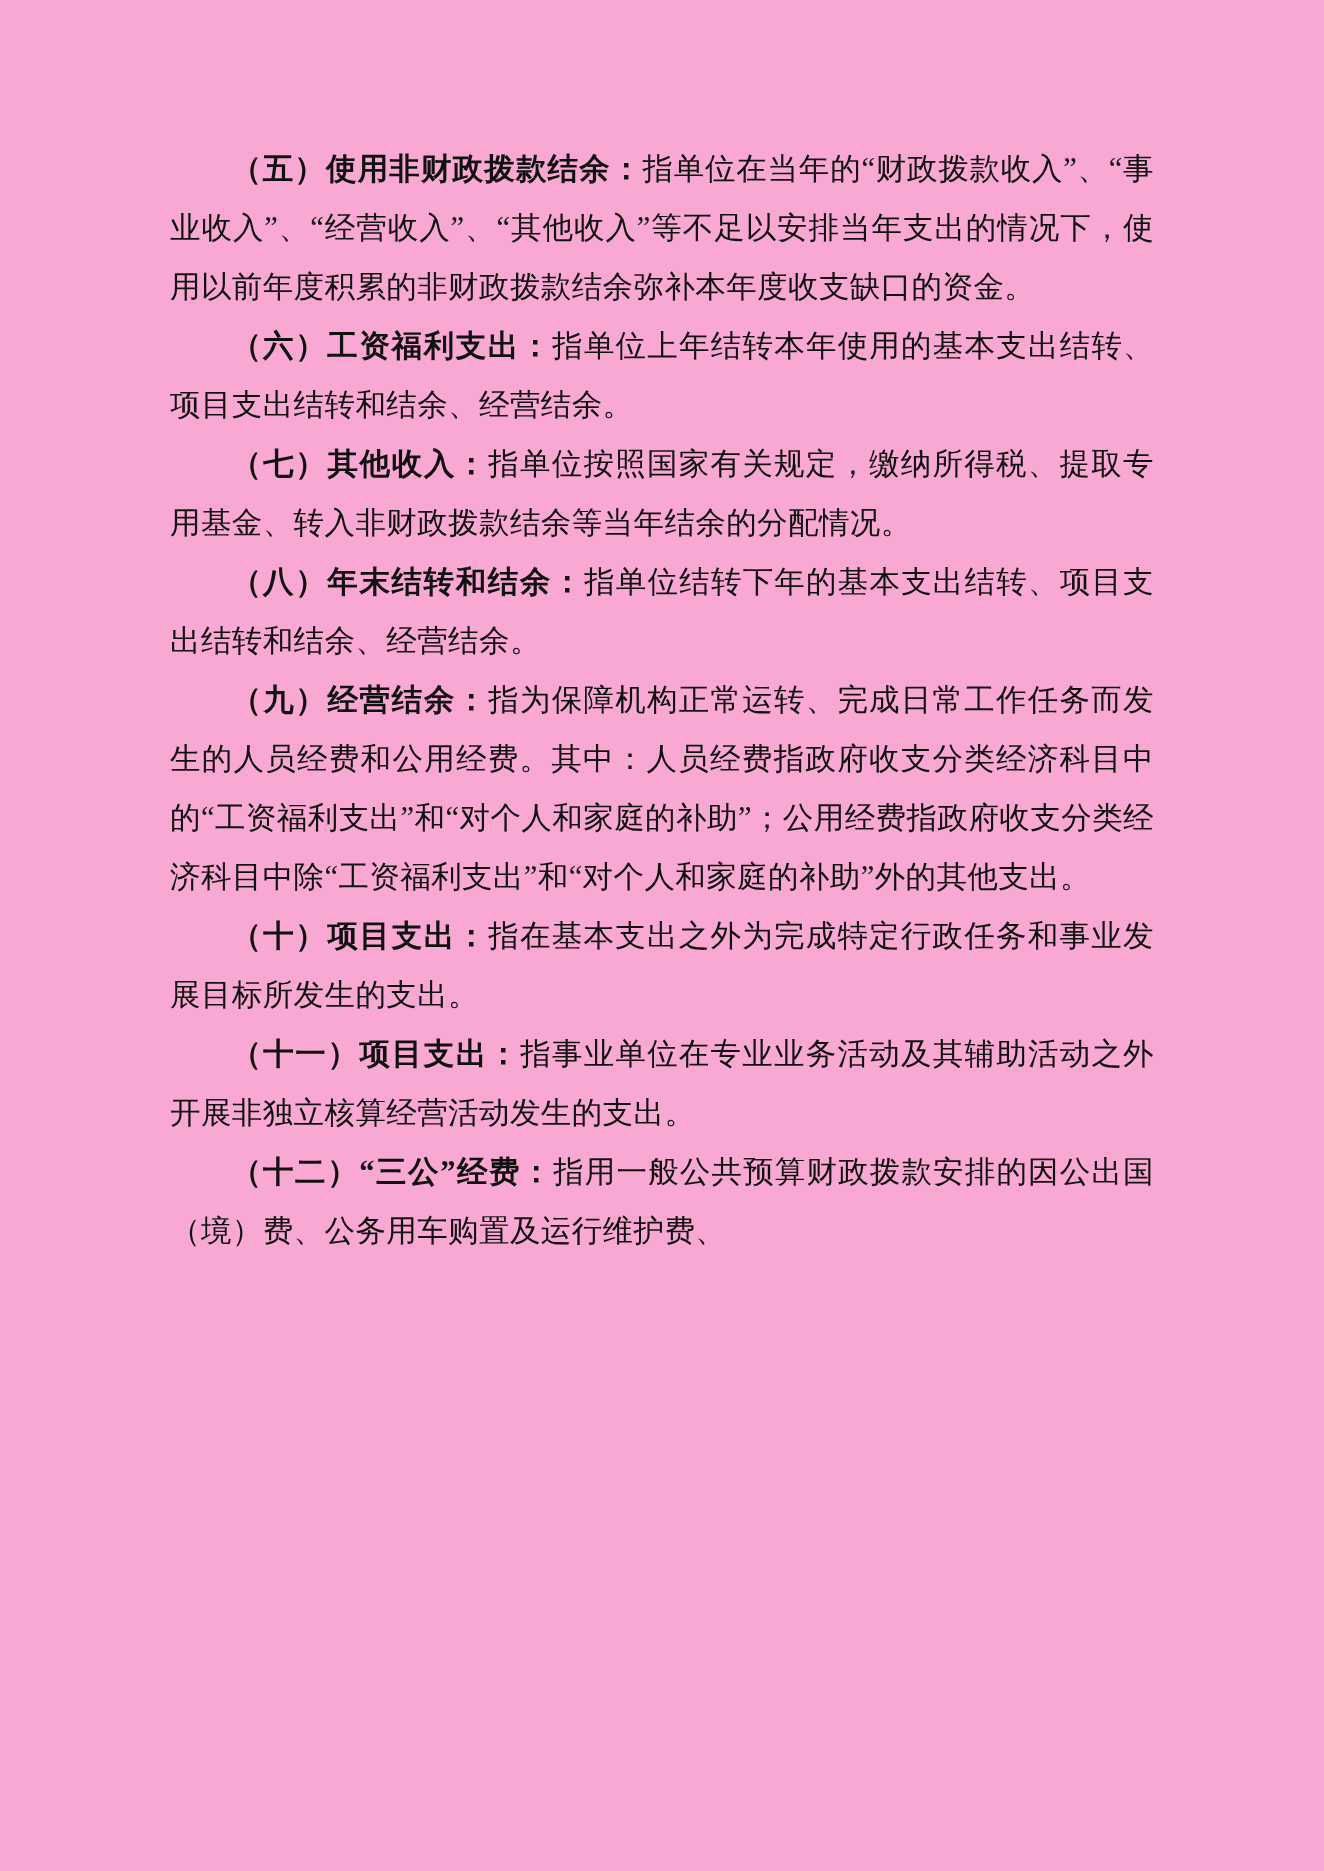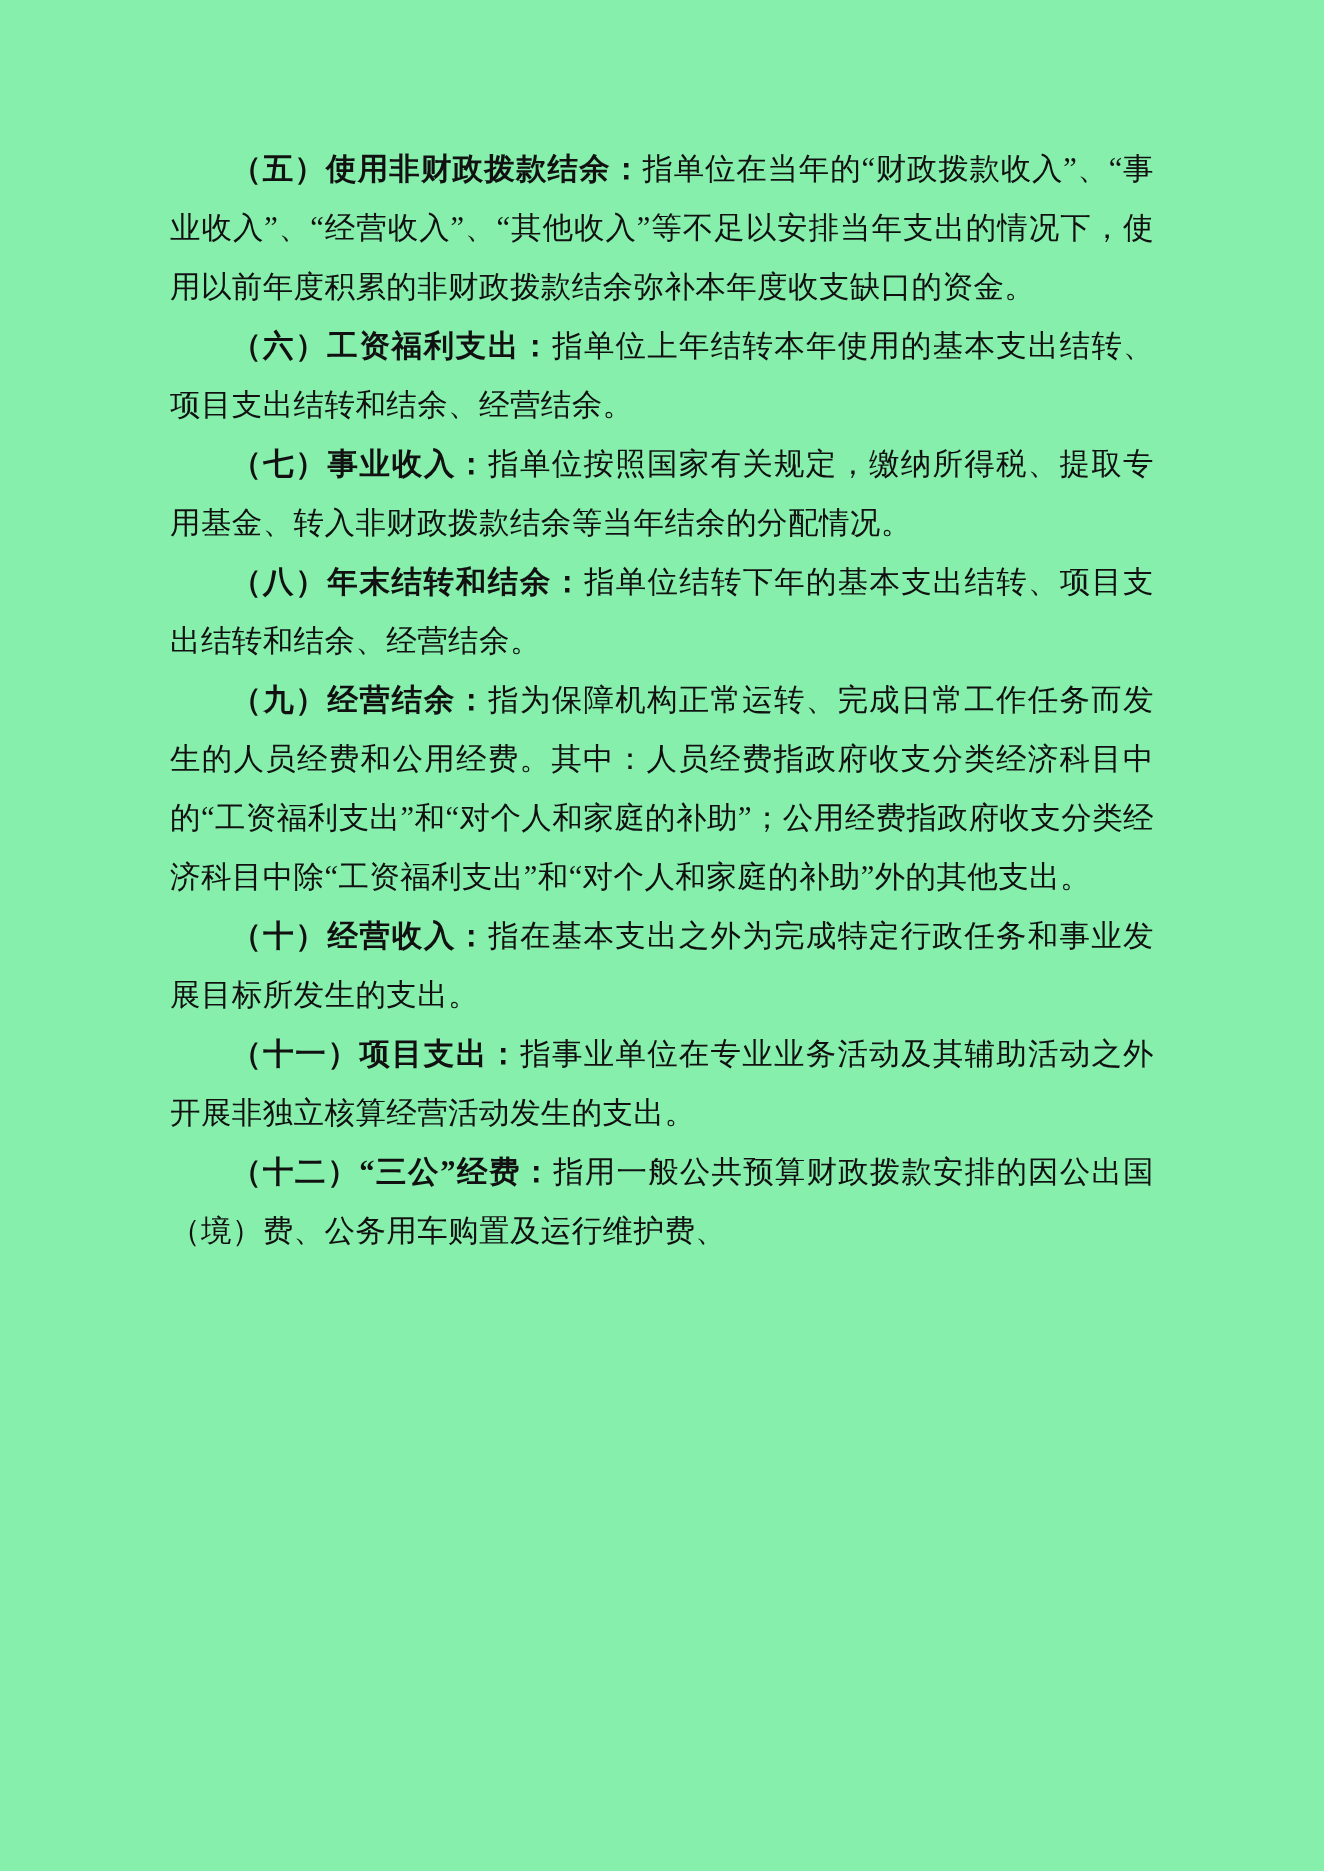--- a/index.html
+++ b/index.html
@@ -13,21 +13,21 @@
     font-family: "Liberation Serif", "DejaVu Serif", serif;
     color: #111111;
     -webkit-font-smoothing: antialiased;
   }
   .page {
     position: relative;
     width: 1324px;
     height: 1871px;
     box-sizing: border-box;
     padding: 140px 170px 47px 170px;
-    background: #86efac;
+    background: #f9a8d4;
     overflow: hidden;
   }
   .doc-body {
     font-size: 30.5px;
     line-height: 59px;
     letter-spacing: 0.4px;
     text-align: justify;
     text-justify: inter-character;
   }
   .para {
@@ -53,33 +53,33 @@
 
     <p class="para">
       <span class="term">（五）使用非财政拨款结余：</span><span class="plain">指单位在当年的“财政拨款收入”、“事业收入”、“经营收入”、“其他收入”等不足以安排当年支出的情况下，使用以前年度积累的非财政拨款结余弥补本年度收支缺口的资金。</span>
     </p>
 
     <p class="para">
       <span class="term">（六）工资福利支出：</span><span class="plain">指单位上年结转本年使用的基本支出结转、项目支出结转和结余、经营结余。</span>
     </p>
 
     <p class="para">
-      <span class="term">（七）事业收入：</span><span class="plain">指单位按照国家有关规定，缴纳所得税、提取专用基金、转入非财政拨款结余等当年结余的分配情况。</span>
+      <span class="term">（七）其他收入：</span><span class="plain">指单位按照国家有关规定，缴纳所得税、提取专用基金、转入非财政拨款结余等当年结余的分配情况。</span>
     </p>
 
     <p class="para">
       <span class="term">（八）年末结转和结余：</span><span class="plain">指单位结转下年的基本支出结转、项目支出结转和结余、经营结余。</span>
     </p>
 
     <p class="para">
       <span class="term">（九）经营结余：</span><span class="plain">指为保障机构正常运转、完成日常工作任务而发生的人员经费和公用经费。其中：人员经费指政府收支分类经济科目中的“工资福利支出”和“对个人和家庭的补助”；公用经费指政府收支分类经济科目中除“工资福利支出”和“对个人和家庭的补助”外的其他支出。</span>
     </p>
 
     <p class="para">
-      <span class="term">（十）经营收入：</span><span class="plain">指在基本支出之外为完成特定行政任务和事业发展目标所发生的支出。</span>
+      <span class="term">（十）项目支出：</span><span class="plain">指在基本支出之外为完成特定行政任务和事业发展目标所发生的支出。</span>
     </p>
 
     <p class="para">
       <span class="term">（十一）项目支出：</span><span class="plain">指事业单位在专业业务活动及其辅助活动之外开展非独立核算经营活动发生的支出。</span>
     </p>
 
     <p class="para">
       <span class="term">（十二）“三公”经费：</span><span class="plain">指用一般公共预算财政拨款安排的因公出国（境）费、公务用车购置及运行维护费、</span>
     </p>
 

